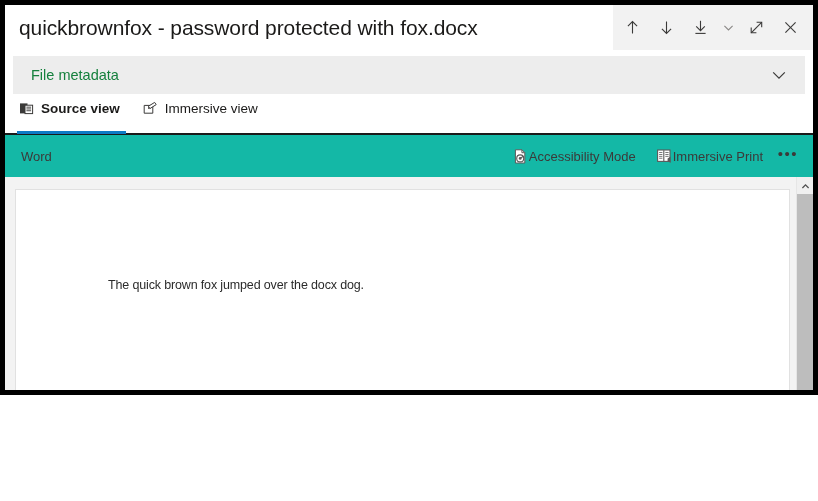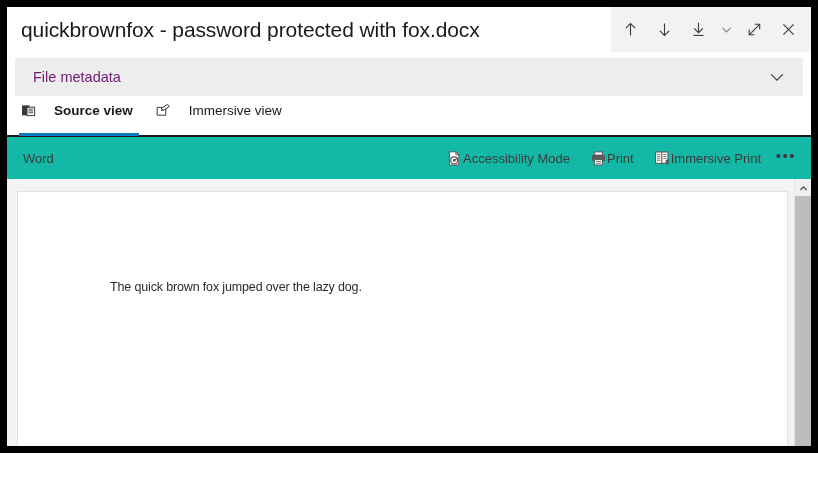--- a/index.html
+++ b/index.html
@@ -11,23 +11,23 @@
     height: 501px;
     background: #ffffff;
     font-family: "Liberation Sans", sans-serif;
     color: #201f1e;
     overflow: hidden;
     -webkit-font-smoothing: antialiased;
   }
   .app {
     position: relative;
     width: 818px;
-    height: 453px;
-    box-sizing: border-box;
-    border: 7px solid #000000;
+    height: 395px;
+    box-sizing: border-box;
+    border: 5px solid #000000;
     background: #ffffff;
     overflow: hidden;
   }
 
   
   .titlebar {
     position: relative;
     height: 45px;
     display: flex;
     align-items: stretch;
@@ -73,42 +73,42 @@
     background: #ededed;
     display: flex;
     align-items: center;
     justify-content: space-between;
     padding: 0 16px 0 18px;
     box-sizing: border-box;
     cursor: default;
   }
   .metadata-label {
     font-size: 14.5px;
-    color: #701a75;
+    color: #15803d;
   }
   .metadata-chevron {
     display: flex;
     align-items: center;
   }
 
   
   .tabstrip {
     position: relative;
     height: 36px;
     display: flex;
     align-items: stretch;
     padding-left: 6px;
     background: #ffffff;
     border-bottom: 2px solid #1a1a1a;
     box-sizing: border-box;
   }
   .tab {
     display: flex;
     align-items: center;
-    gap: 18px;
+    gap: 7px;
     padding: 0 14px 16px 8px;
     font-size: 13.5px;
     color: #1b1a19;
     cursor: default;
     position: relative;
   }
   .tab .tab-label { white-space: nowrap; }
   .tab.active .tab-label { font-weight: bold; }
   .tab.active::after {
     content: "";
@@ -347,32 +347,20 @@
           <path d="M3.4 1.8 H10 L12.8 4.6 V15 H3.4 Z" fill="#ffffff" stroke="#5a5a5a" stroke-width="1"></path>
           <path d="M9.9 1.9 V4.7 H12.7" fill="none" stroke="#5a5a5a" stroke-width="1"></path>
           <circle cx="8.2" cy="10.4" r="3.5" fill="#ffffff" stroke="#5a5a5a" stroke-width="1.1"></circle>
           <circle cx="8.2" cy="10.4" r="1.4" fill="#5a5a5a"></circle>
           <path d="M8.2 10.4 L11.3 8.2" stroke="#5a5a5a" stroke-width="1.1" fill="none"></path>
         </svg>
       </span>
       <span>Accessibility Mode</span>
     </div>
 
-    <div class="tool-item">
-      <span class="tool-icon">
-        <svg width="17" height="17" viewBox="0 0 17 17">
-          <rect x="4.6" y="1.9" width="7.8" height="3.2" fill="#ffffff" stroke="#5a5a5a" stroke-width="1"></rect>
-          <rect x="2" y="5.1" width="13" height="6" rx="1" fill="#5a5a5a"></rect>
-          <rect x="4.6" y="9.6" width="7.8" height="5.4" fill="#ffffff" stroke="#5a5a5a" stroke-width="1"></rect>
-          <rect x="6" y="11.2" width="5" height="0.8" fill="#5a5a5a"></rect>
-          <rect x="6" y="12.8" width="5" height="0.8" fill="#5a5a5a"></rect>
-        </svg>
-      </span>
-      <span>Print</span>
-    </div>
 
 
     <div class="tool-item">
       <span class="tool-icon">
         <svg width="17" height="17" viewBox="0 0 17 17">
           <rect x="1.6" y="2" width="12.4" height="11.4" fill="#ffffff" stroke="#5a5a5a" stroke-width="1.1"></rect>
           <path d="M7.8 2.2 V13.2" stroke="#5a5a5a" stroke-width="1.1"></path>
           <rect x="3.1" y="4.1" width="3.3" height="0.8" fill="#5a5a5a"></rect>
           <rect x="3.1" y="6" width="3.3" height="0.8" fill="#5a5a5a"></rect>
           <rect x="3.1" y="7.9" width="3.3" height="0.8" fill="#5a5a5a"></rect>
@@ -385,21 +373,21 @@
       </span>
       <span>Immersive Print</span>
     </div>
 
     <div class="tool-ellipsis">•••</div>
   </div>
 
   <div class="canvas">
 
     <div class="page">
-      <div class="page-text">The quick brown fox jumped over the lazy dog.</div>
+      <div class="page-text">The quick brown fox jumped over the docx dog.</div>
     </div>
 
     <div class="scrollbar">
       <div class="sb-arrow">
         <span>
           <svg width="9" height="9" viewBox="0 0 9 9" fill="none" stroke="#505050" stroke-width="1.3">
             <path d="M1.4 6 L4.5 2.9 L7.6 6"></path>
           </svg>
         </span>
       </div>

